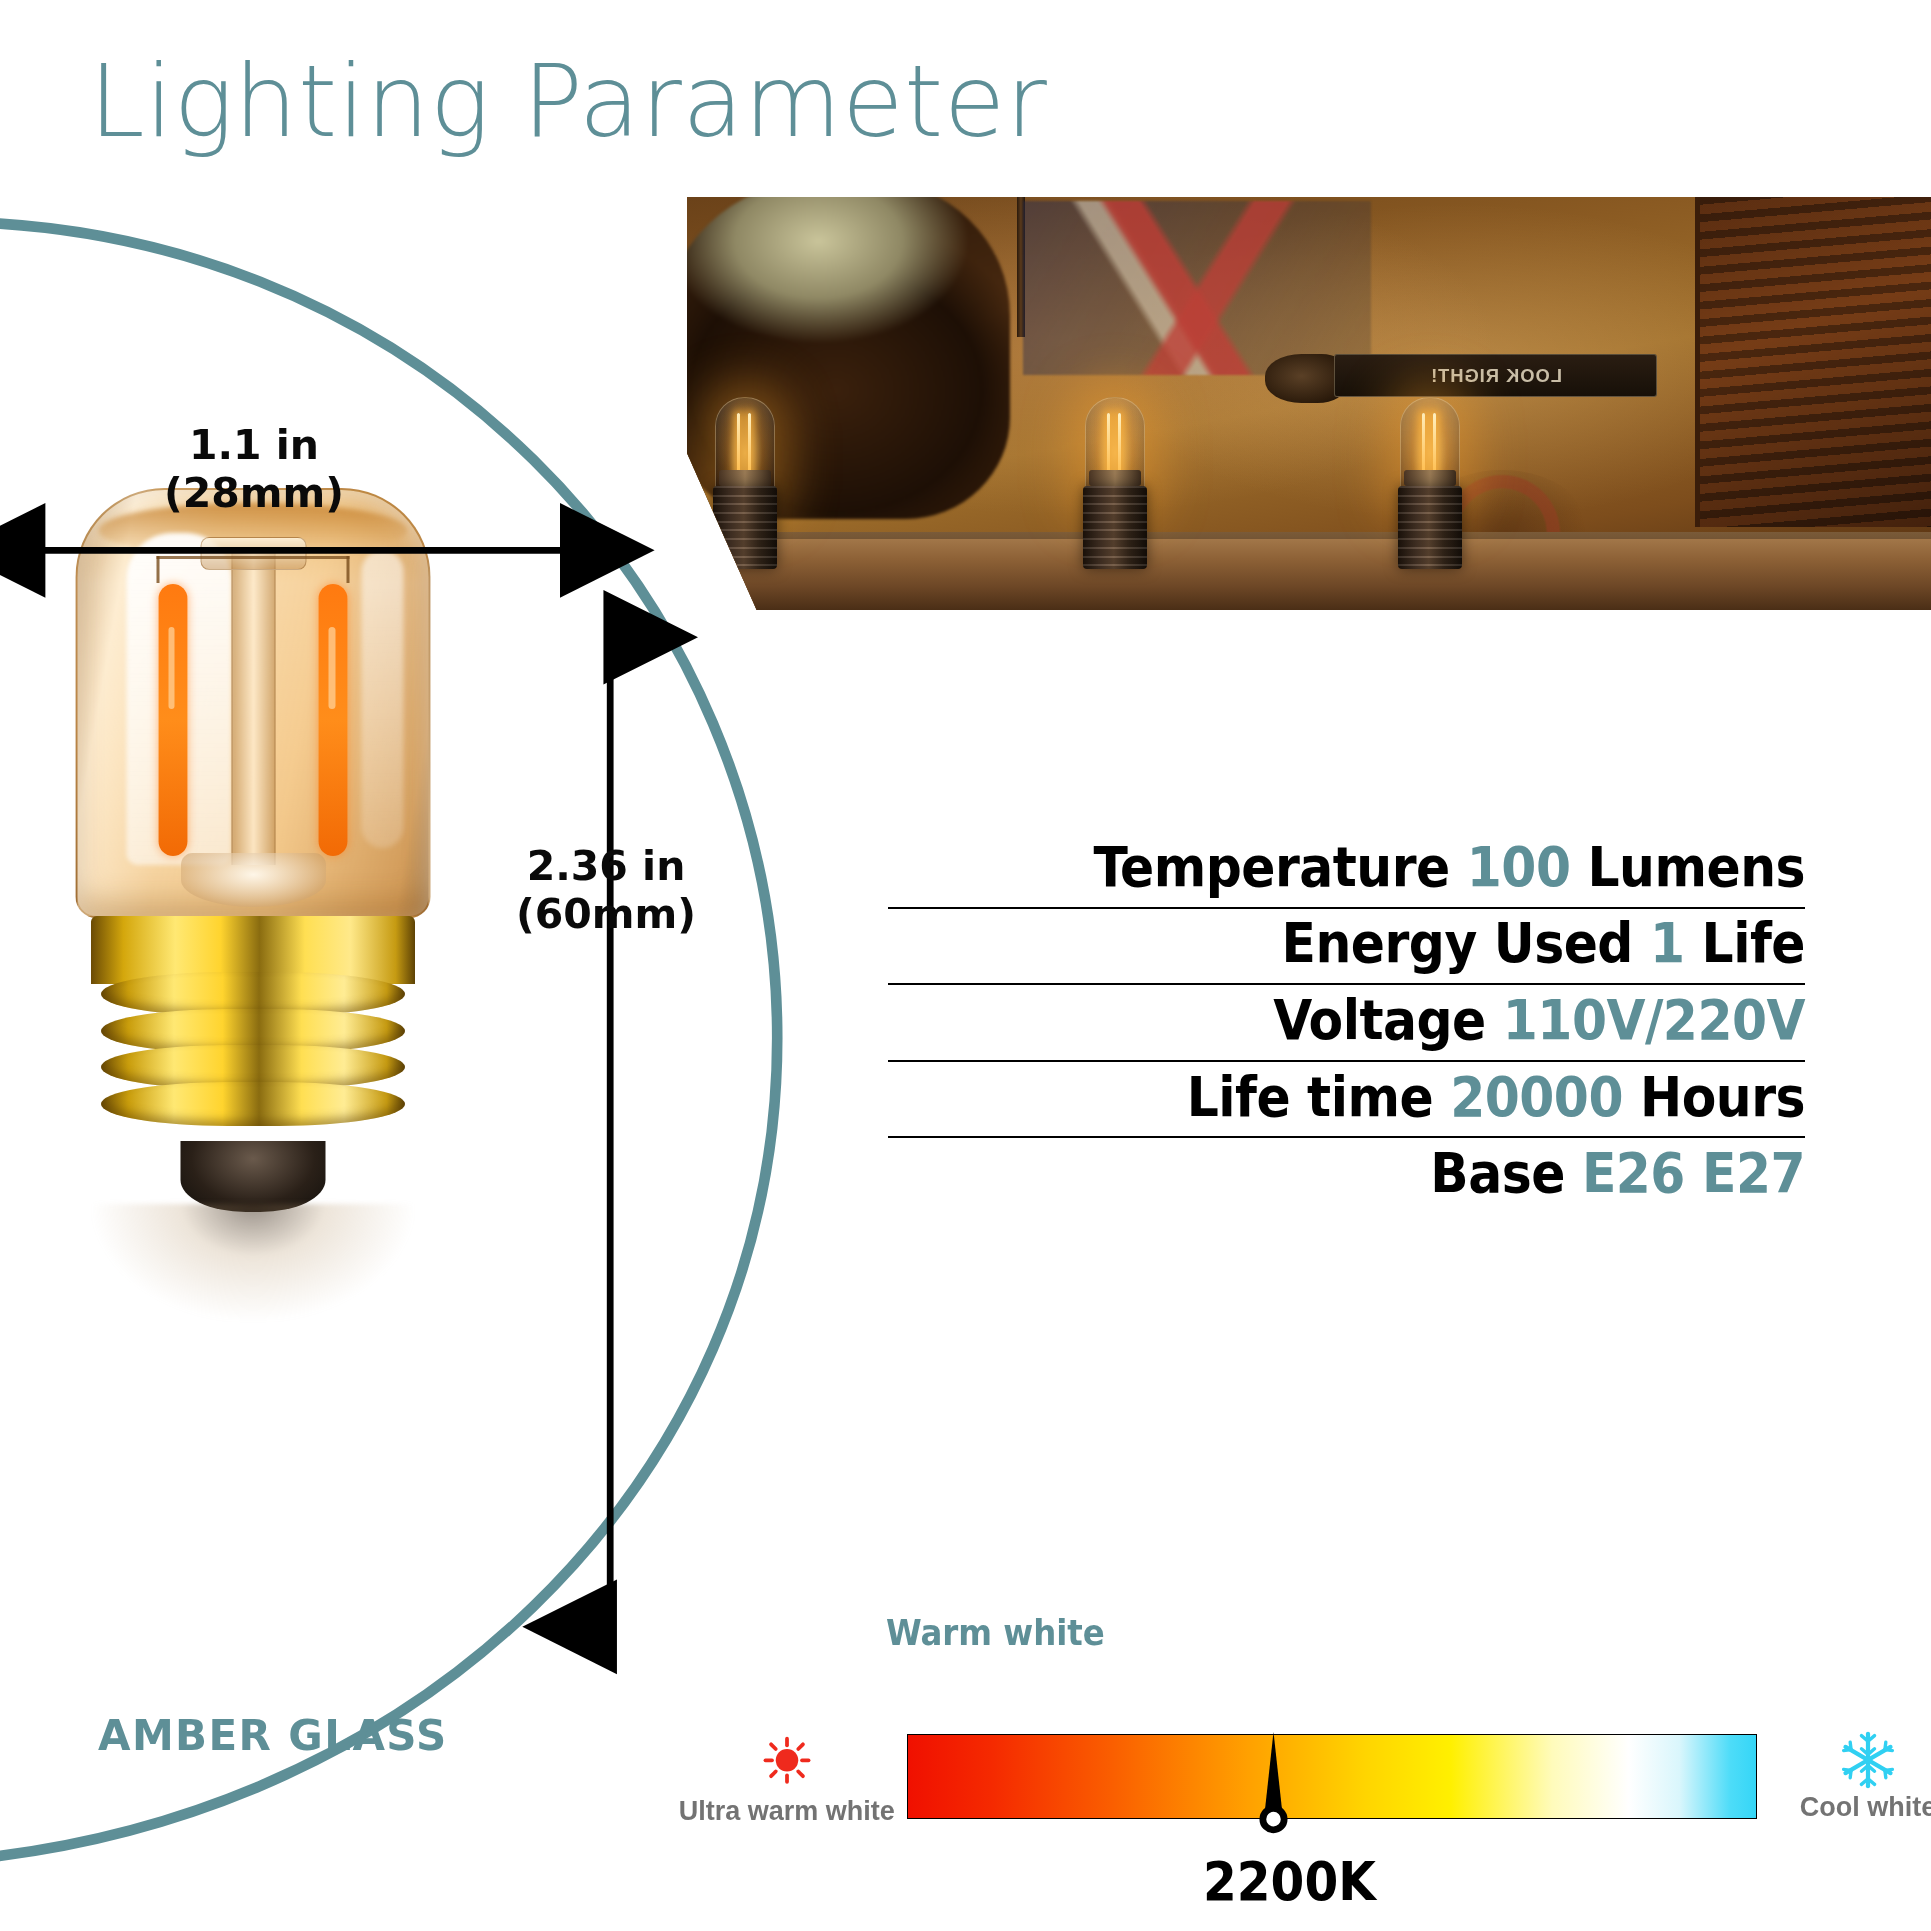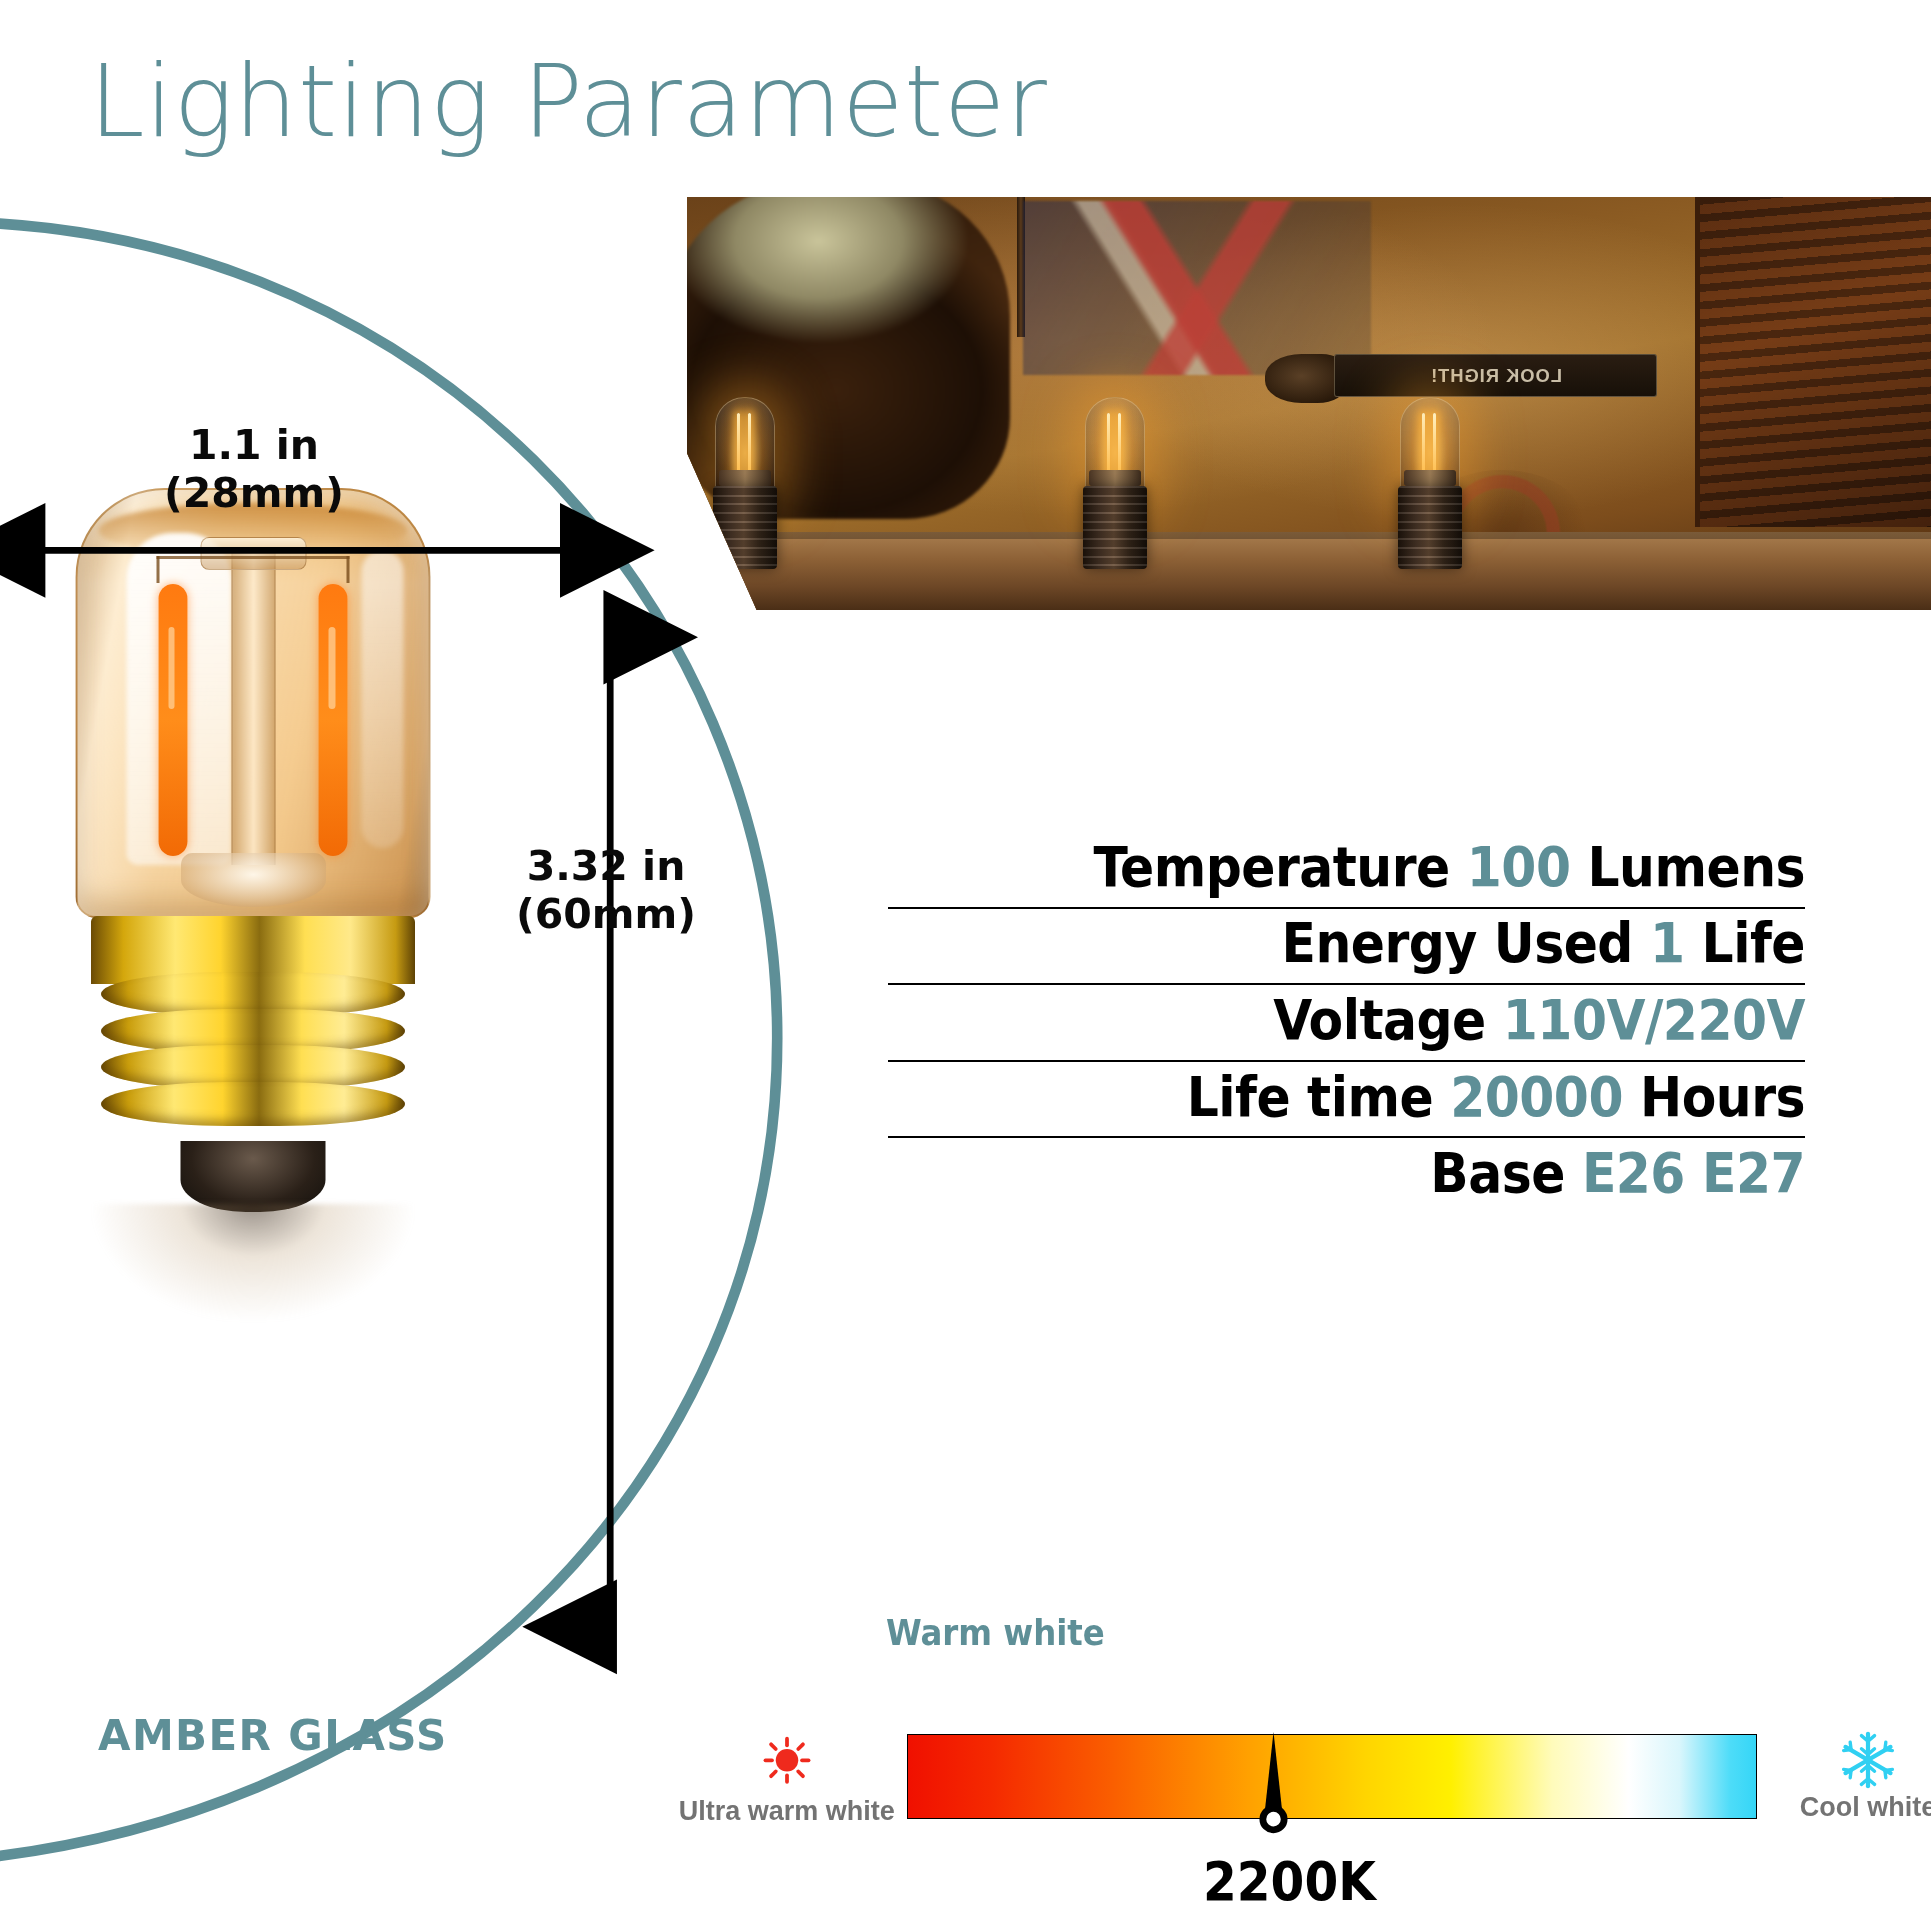--- a/index.html
+++ b/index.html
@@ -493,21 +493,21 @@
     </defs>
     <line x1="40" y1="570" x2="587" y2="570" stroke="#000" stroke-width="7" marker-start="url(#ah-l)" marker-end="url(#ah-r)"></line>
     <line x1="632" y1="660" x2="632" y2="1685" stroke="#000" stroke-width="7" marker-start="url(#ah-u)" marker-end="url(#ah-d)"></line>
   </svg>
 
   <div class="dim-label" id="dim-w-label">
     <span>1.1 in</span><br>
     <span>(28mm)</span>
   </div>
   <div class="dim-label" id="dim-h-label">
-    <span>3.32 in</span><br>
+    <span>2.36 in</span><br>
     <span>(60mm)</span>
   </div>
 
   <div id="specs">
     <div class="spec-row">
       <span class="spec-label">Temperature </span>
       <span class="spec-value">100 </span>
       <span class="spec-label">Lumens</span>
     </div>
     <div class="spec-row">

